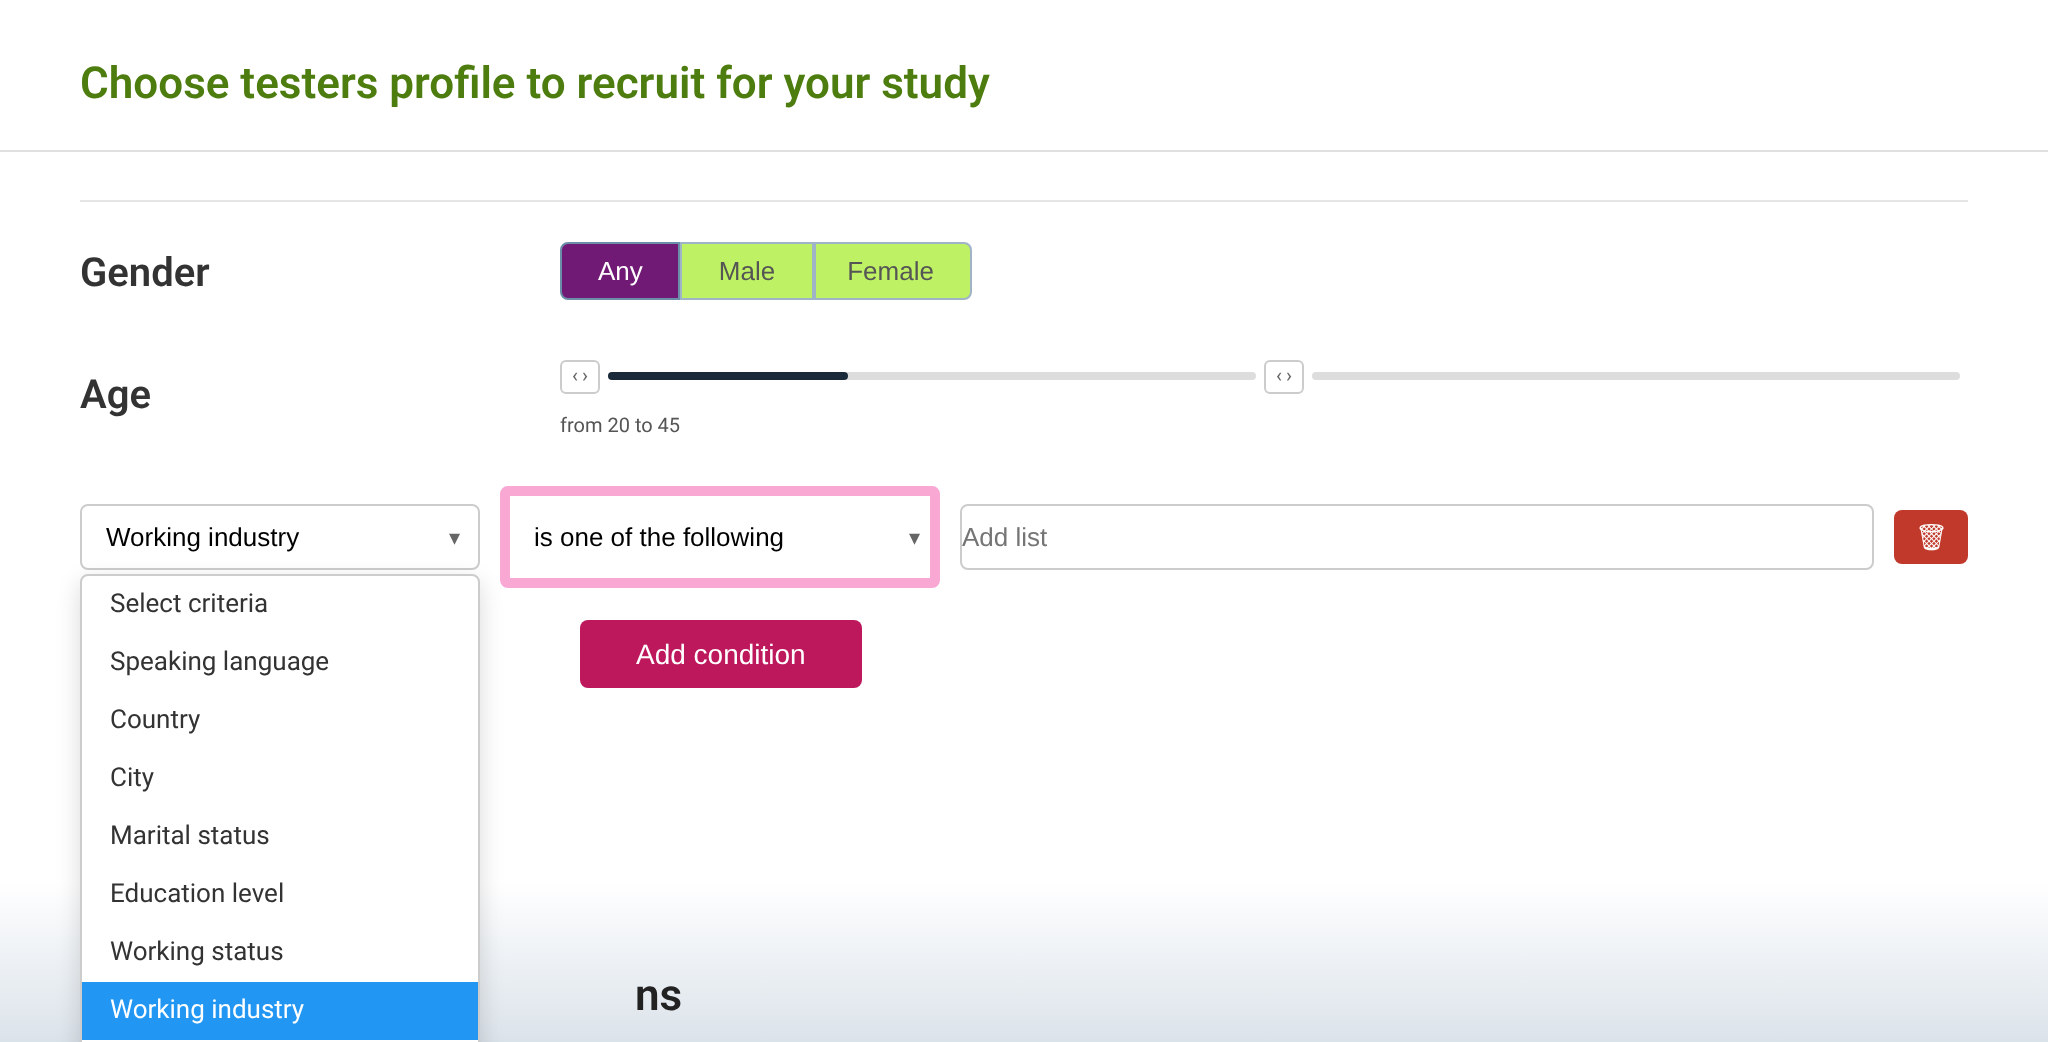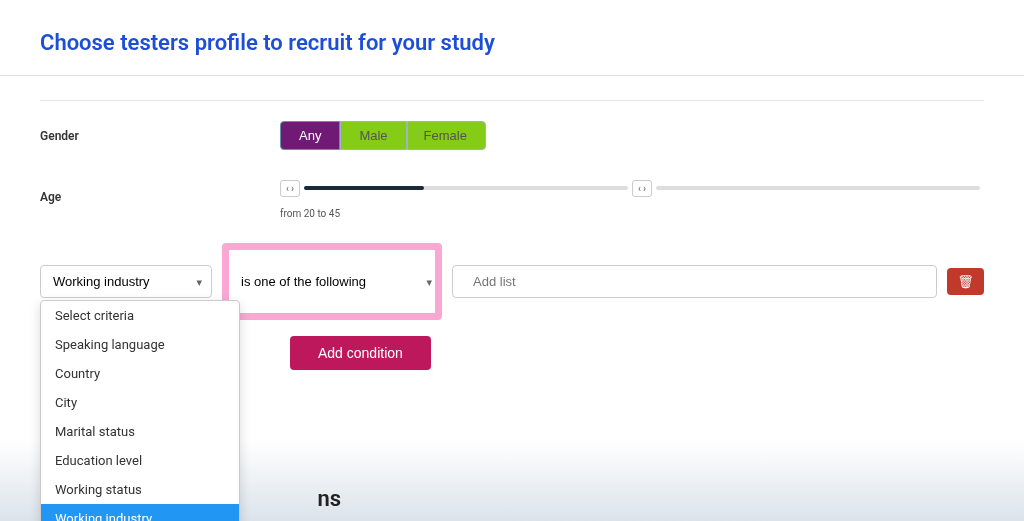--- a/index.html
+++ b/index.html
@@ -16,47 +16,47 @@
       padding: 0;
       position: relative;
     }
     .header-section {
       padding: 30px 40px 20px 40px;
       border-bottom: 1px solid #e0e0e0;
     }
     .page-title {
       font-size: 22px;
       font-weight: 600;
-      color: #1d4ed8;
+      color: #4d7c0f;
     }
     .content-section {
       padding: 24px 40px;
     }
     .form-row {
       display: flex;
       align-items: center;
       margin-bottom: 24px;
     }
     .form-label {
       width: 240px;
       font-weight: 600;
       color: #333;
-      font-size: 12px;
+      font-size: 20px;
     }
     .form-control-area {
       flex: 1;
     }
     
     .gender-btn-group {
       display: flex;
     }
     .gender-btn {
       padding: 6px 18px;
       border: 1px solid #a0b4c8;
-      background: #84cc16;
+      background: #bef264;
       cursor: pointer;
       font-size: 13px;
       color: #555;
     }
     .gender-btn:first-child { border-radius: 4px 0 0 4px; }
     .gender-btn:last-child { border-radius: 0 4px 4px 0; padding-left: 16px; }
     .gender-btn.active {
       background: #701a75;
       color: #fff;
       border-color: #6b8fa8;
@@ -117,21 +117,21 @@
     
     .condition-row {
       display: flex;
       align-items: center;
       gap: 10px;
       margin-top: 10px;
       position: relative;
     }
     .criteria-select-wrapper {
       position: relative;
-      width: 172px;
+      width: 200px;
     }
     .criteria-select {
       width: 100%;
       padding: 8px 12px;
       border: 1px solid #ccc;
       border-radius: 4px;
       font-size: 13px;
       background: #fff;
       cursor: pointer;
       appearance: none;
@@ -145,32 +145,32 @@
       pointer-events: none;
       color: #666;
       font-size: 11px;
     }
     .condition-select-wrapper {
       position: relative;
       width: 220px;
     }
     .condition-select {
       width: 100%;
-      padding: 24px 12px;
-      border: 7px solid #f9a8d4;
+      padding: 13px 12px;
+      border: 5px solid #f9a8d4;
       border-radius: 4px;
       font-size: 13px;
       background: #fff;
       cursor: pointer;
       appearance: none;
       -webkit-appearance: none;
     }
     .add-list-input {
       flex: 1;
-      padding: 8px 20px;
+      padding: 8px 0;
       border: 1px solid #ccc;
       border-radius: 4px;
       font-size: 13px;
       color: #aaa;
     }
     .delete-btn {
       padding: 6px 10px;
       background: #c0392b;
       border: none;
       border-radius: 4px;

